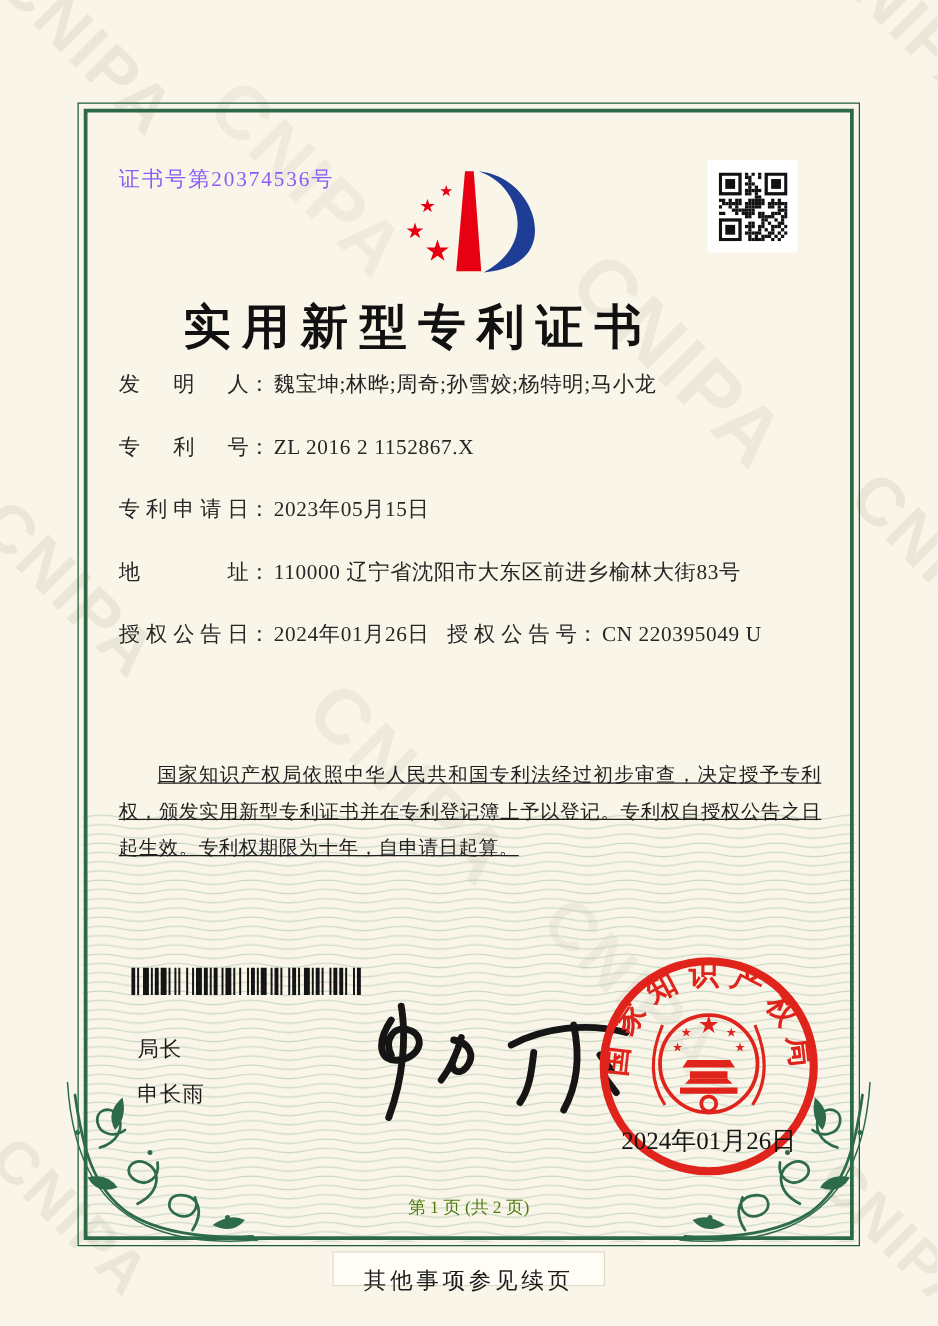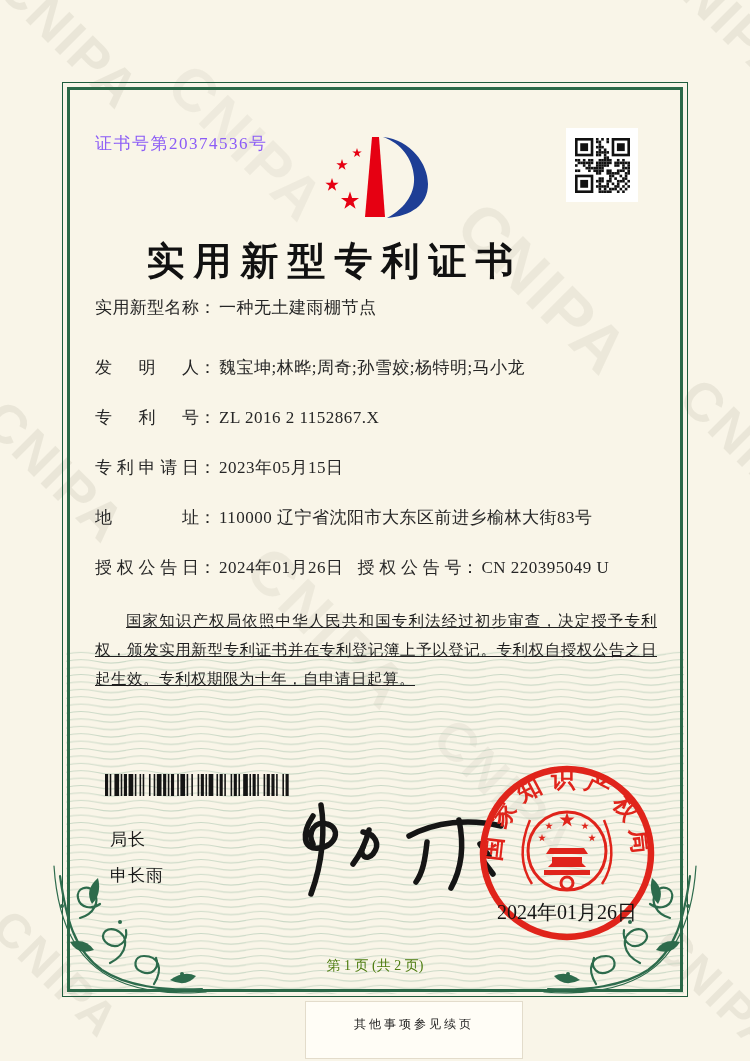--- a/index.html
+++ b/index.html
@@ -35,23 +35,23 @@
   .fpair2{margin-left:14px;}
   
   .paras{left:95px;top:606px;width:562px;font-size:15.5px;line-height:29px;color:#1f1f1f;text-decoration:underline;}
   .paras p{margin:0 0 6px 0;text-indent:2em;text-align:justify;letter-spacing:.5px;}
   
   .signer{left:110px;top:828px;font-family:"Liberation Sans","DejaVu Sans",sans-serif;
           font-size:17px;color:#1b1b1b;letter-spacing:1px;}
   .signer2{left:110px;top:864px;font-family:Liberation Serif, serif;
           font-size:17px;color:#1b1b1b;letter-spacing:1px;}
   .pageno{left:0;top:957px;width:750px;text-align:center;font-size:14px;color:#4d7c0f;}
-  .note-box{left:266px;top:1001px;width:218px;height:58px;background:#fffdf6;
+  .note-box{left:266px;top:1001px;width:218px;height:28px;background:#fffdf6;
             border:1px solid #e3dccb;box-sizing:border-box;text-align:center;
-            line-height:44px;font-size:12px;letter-spacing:3px;color:#1c1c1c;margin-left:39px;}
+            line-height:44px;font-size:18px;letter-spacing:3px;color:#1c1c1c;}
   .seal-date{font-family:"Liberation Serif",serif;}
 </style>
 </head>
 <body>
 
 <span class="wm" style="left:-18px;top:6px;">CNIPA</span>
 <span class="wm" style="left:638px;top:-16px;">CNIPA</span>
 <span class="wm" style="left:150px;top:108px;font-size:60px;opacity:.09;">CNIPA</span>
 <span class="wm" style="left:438px;top:250px;font-size:66px;opacity:.11;">CNIPA</span>
 <span class="wm" style="left:-32px;top:440px;">CNIPA</span>
@@ -272,23 +272,20 @@
       <rect x="52" y="31.200000000000003" width="2.6" height="2.6" fill="#111"></rect>
       <rect x="52" y="33.800000000000004" width="2.6" height="2.6" fill="#111"></rect>
       <rect x="52" y="41.6" width="2.6" height="2.6" fill="#111"></rect>
       <rect x="52" y="46.800000000000004" width="2.6" height="2.6" fill="#111"></rect>
     </svg>
 </div>
 
 <div class="abs title">实用新型专利证书</div>
 
 <div class="abs fields">
-  <div class="frow big">
-    <span class="flabel">实用新型名称</span><span class="fcolon">：</span><span class="fvalue">一种无土建雨棚节点</span>
-  </div>
   <div class="frow">
     <span class="flabel">发明人</span><span class="fcolon">：</span><span class="fvalue">魏宝坤;林晔;周奇;孙雪姣;杨特明;马小龙</span>
   </div>
   <div class="frow">
     <span class="flabel">专利号</span><span class="fcolon">：</span><span class="fvalue">ZL 2016 2 1152867.X</span>
   </div>
   <div class="frow">
     <span class="flabel">专利申请日</span><span class="fcolon">：</span><span class="fvalue">2023年05月15日</span>
   </div>
   <div class="frow">

